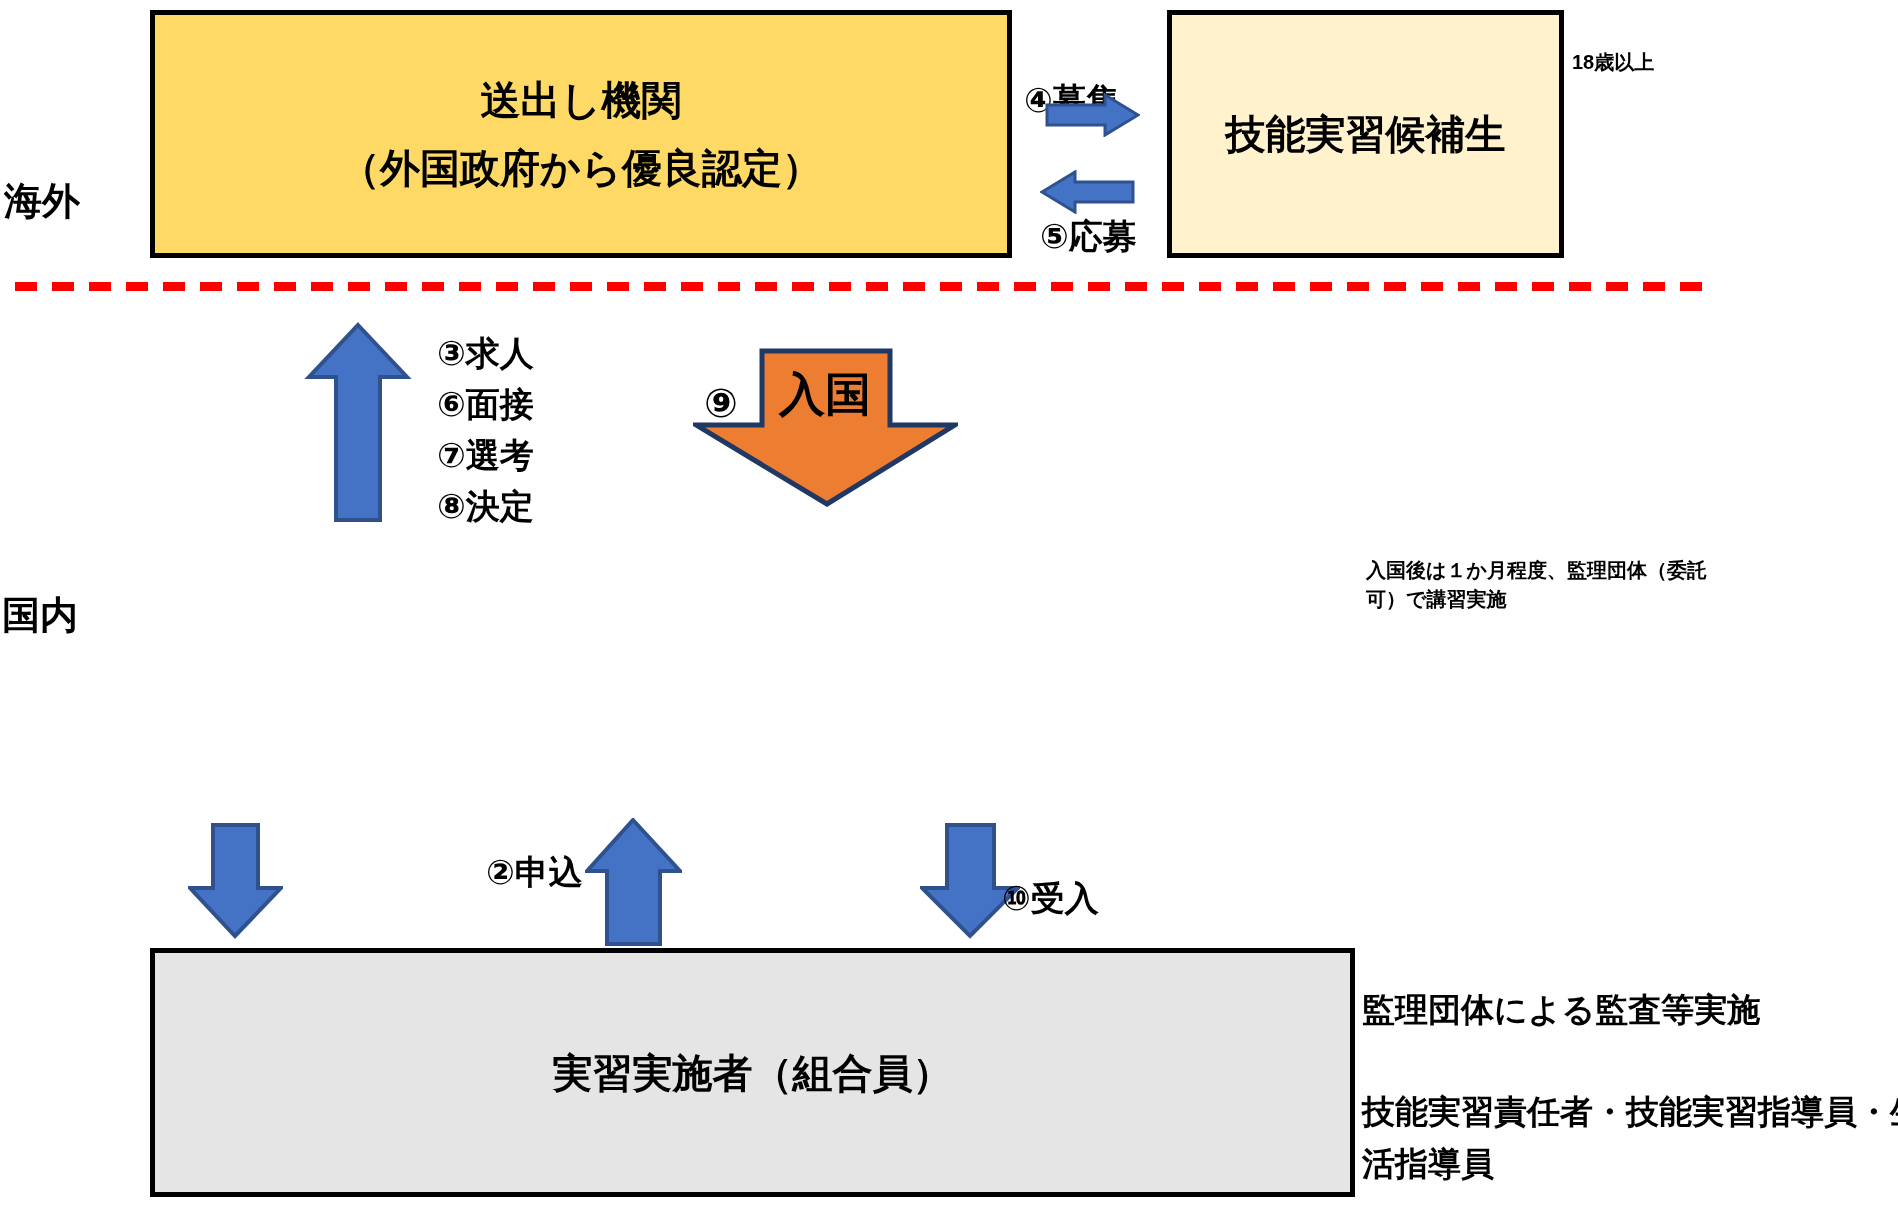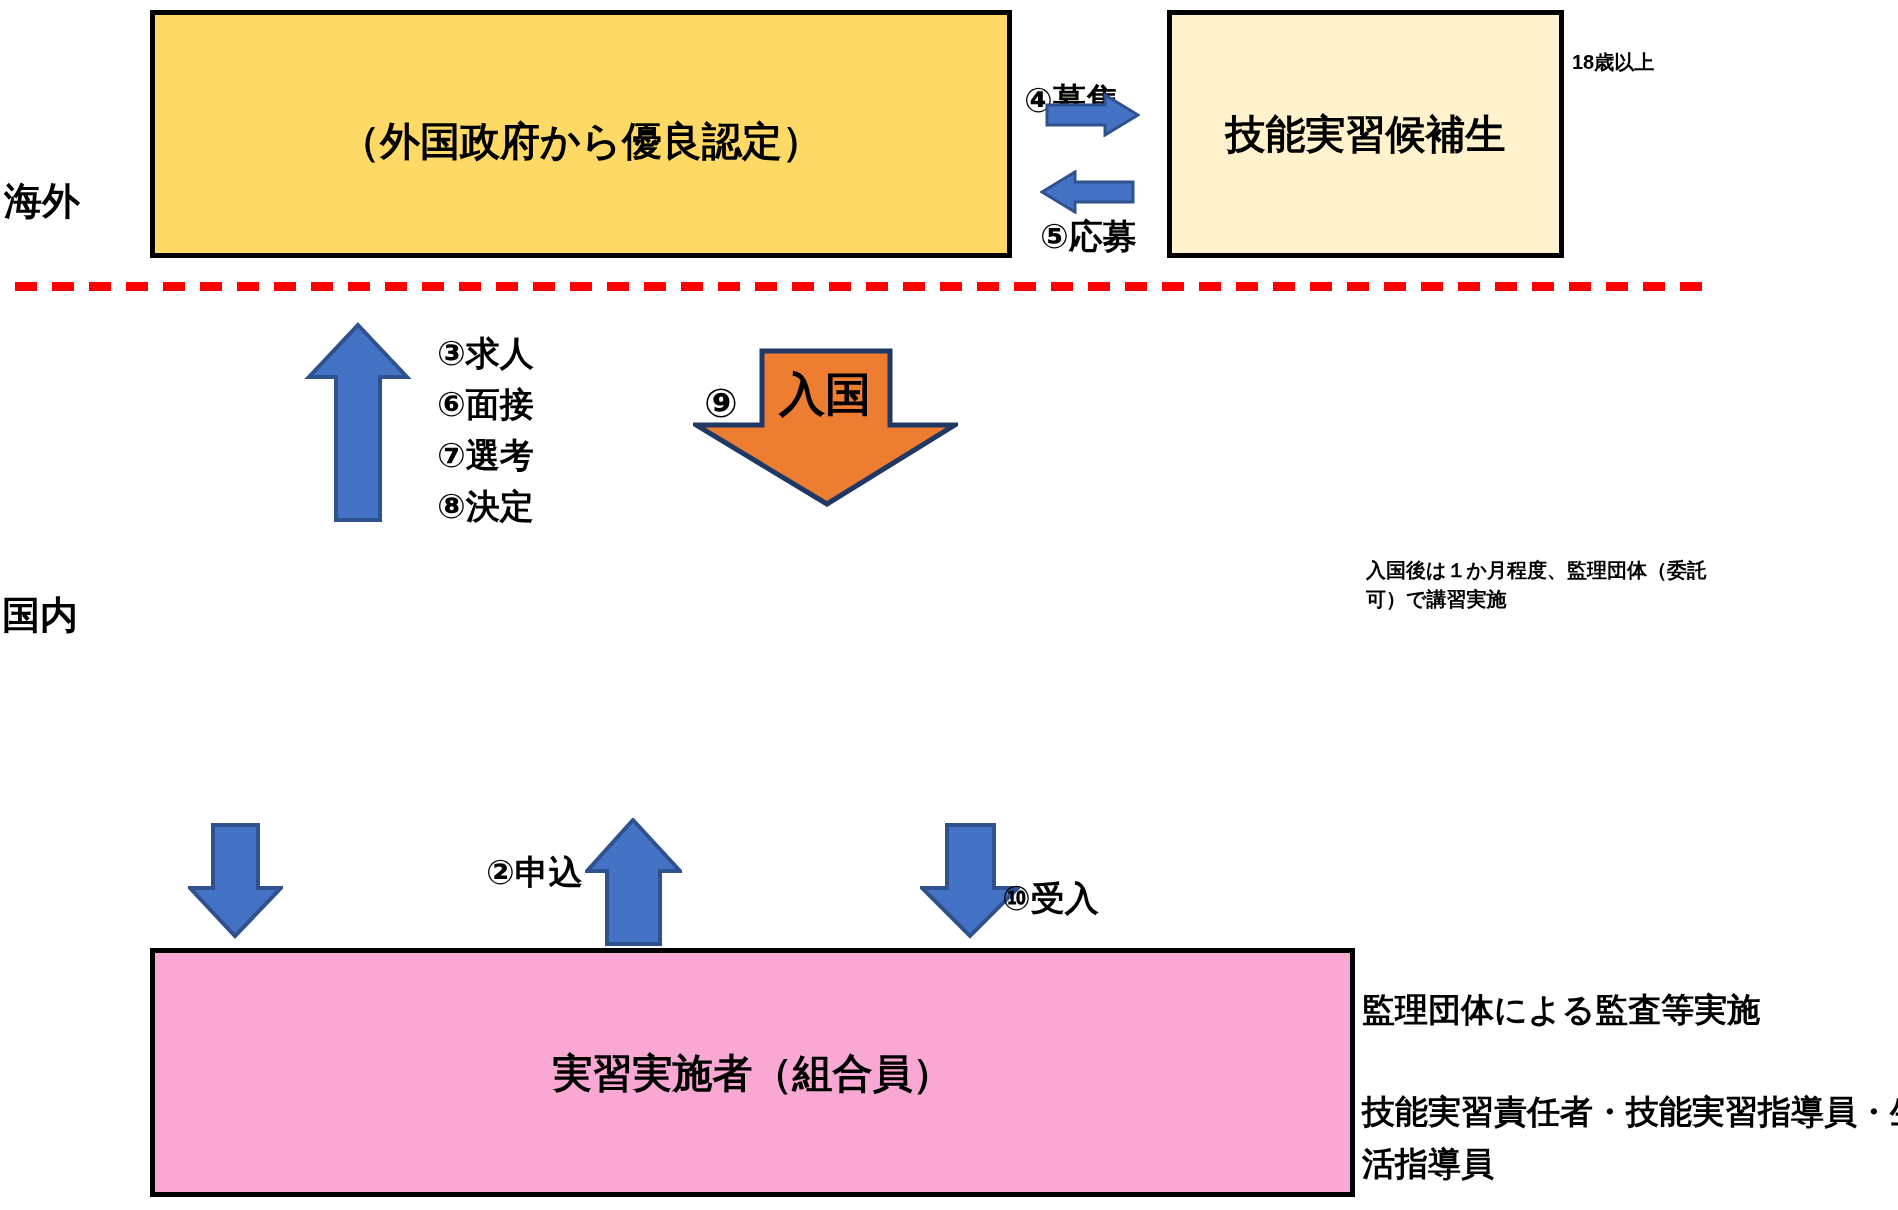--- a/index.html
+++ b/index.html
@@ -27,20 +27,21 @@
 </style>
 </head>
 <body>
 
 <div class="canvas">
 
   <div class="side-label" style="left:4px;top:176px;">海外</div>
   <div class="side-label" style="left:2px;top:590px;">国内</div>
 
   <div class="box" style="left:150px;top:10px;width:862px;height:248px;background:#FFD966;">
+    <div>送出し機関</div>
     <div style="margin-top:14px;">（外国政府から優良認定）</div>
   </div>
 
   <div class="box" style="left:1167px;top:10px;width:397px;height:248px;background:#FFF2CC;">
     <div>技能実習候補生</div>
   </div>
   <div class="note" style="left:1572px;top:48px;">18歳以上</div>
 
   <div class="flow-label" style="left:1024px;top:46px;margin-top:32px;">④募集</div>
   <svg class="abs" style="left:1045px;top:93px;" width="95" height="44">
@@ -81,21 +82,21 @@
   <div class="flow-label" style="left:486px;top:850px;">②申込</div>
   <svg class="abs" style="left:585px;top:818px;" width="97" height="128">
     <polygon points="48,2 95,53 75,53 75,126 22,126 22,53 2,53" fill="#4472C4" stroke="#2F528F" stroke-width="4"></polygon>
   </svg>
 
   <svg class="abs" style="left:920px;top:823px;" width="100" height="116">
     <polygon points="27,2 74,2 74,65 98,65 50,113 2,65 27,65" fill="#4472C4" stroke="#2F528F" stroke-width="4"></polygon>
   </svg>
   <div class="flow-label" style="left:1002px;top:876px;">⑩受入</div>
 
-  <div class="box" style="left:150px;top:948px;width:1205px;height:249px;background:#f9a8d4;">
+  <div class="box" style="left:150px;top:948px;width:1205px;height:249px;background:#e5e5e5;">
     <div>実習実施者（組合員）</div>
   </div>
 
   <div class="note" style="left:1362px;top:986px;font-size:33px;">監理団体による監査等実施</div>
   <div class="note" style="left:1362px;top:1086px;font-size:33px;line-height:52px;">
     <div>技能実習責任者・技能実習指導員・生</div>
     <div>活指導員</div>
   </div>
 
 </div>

